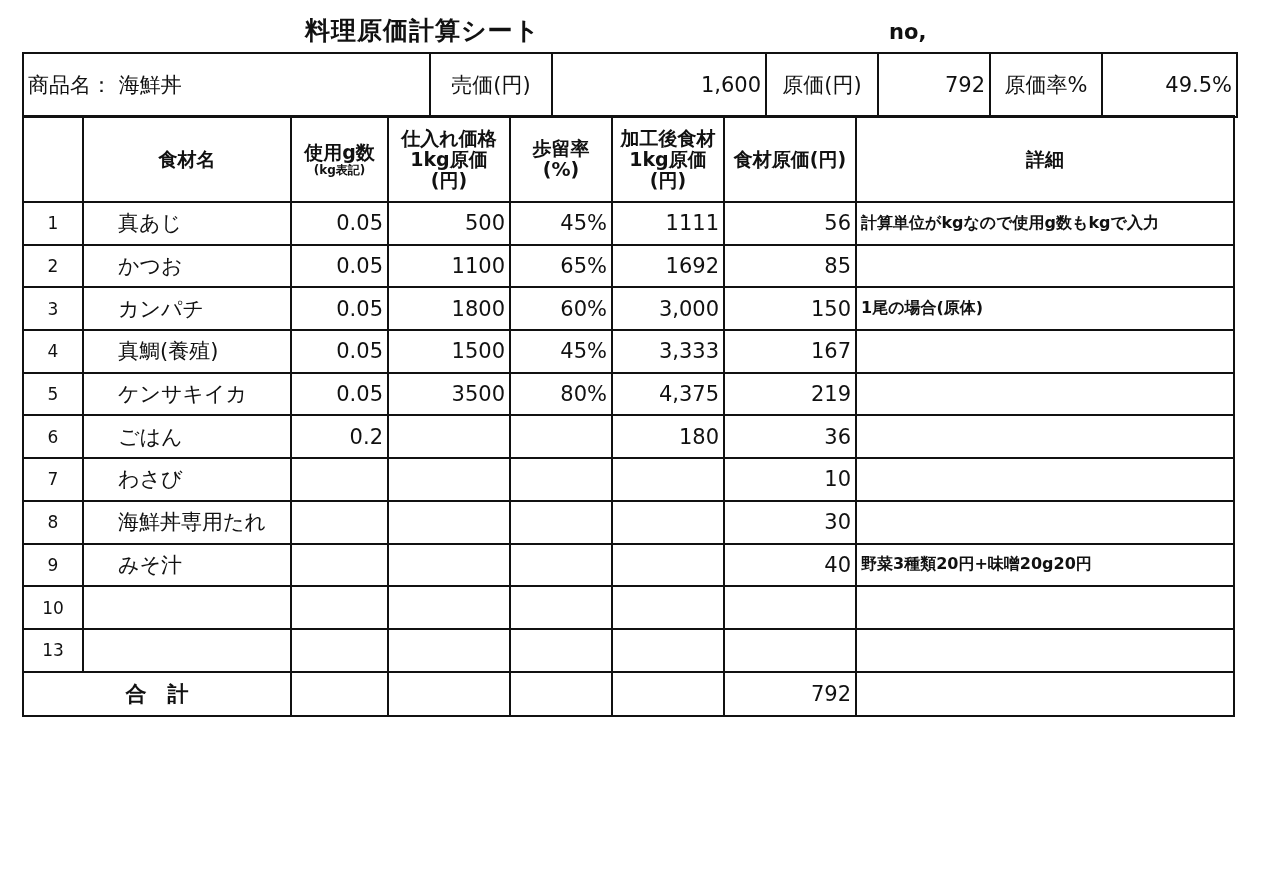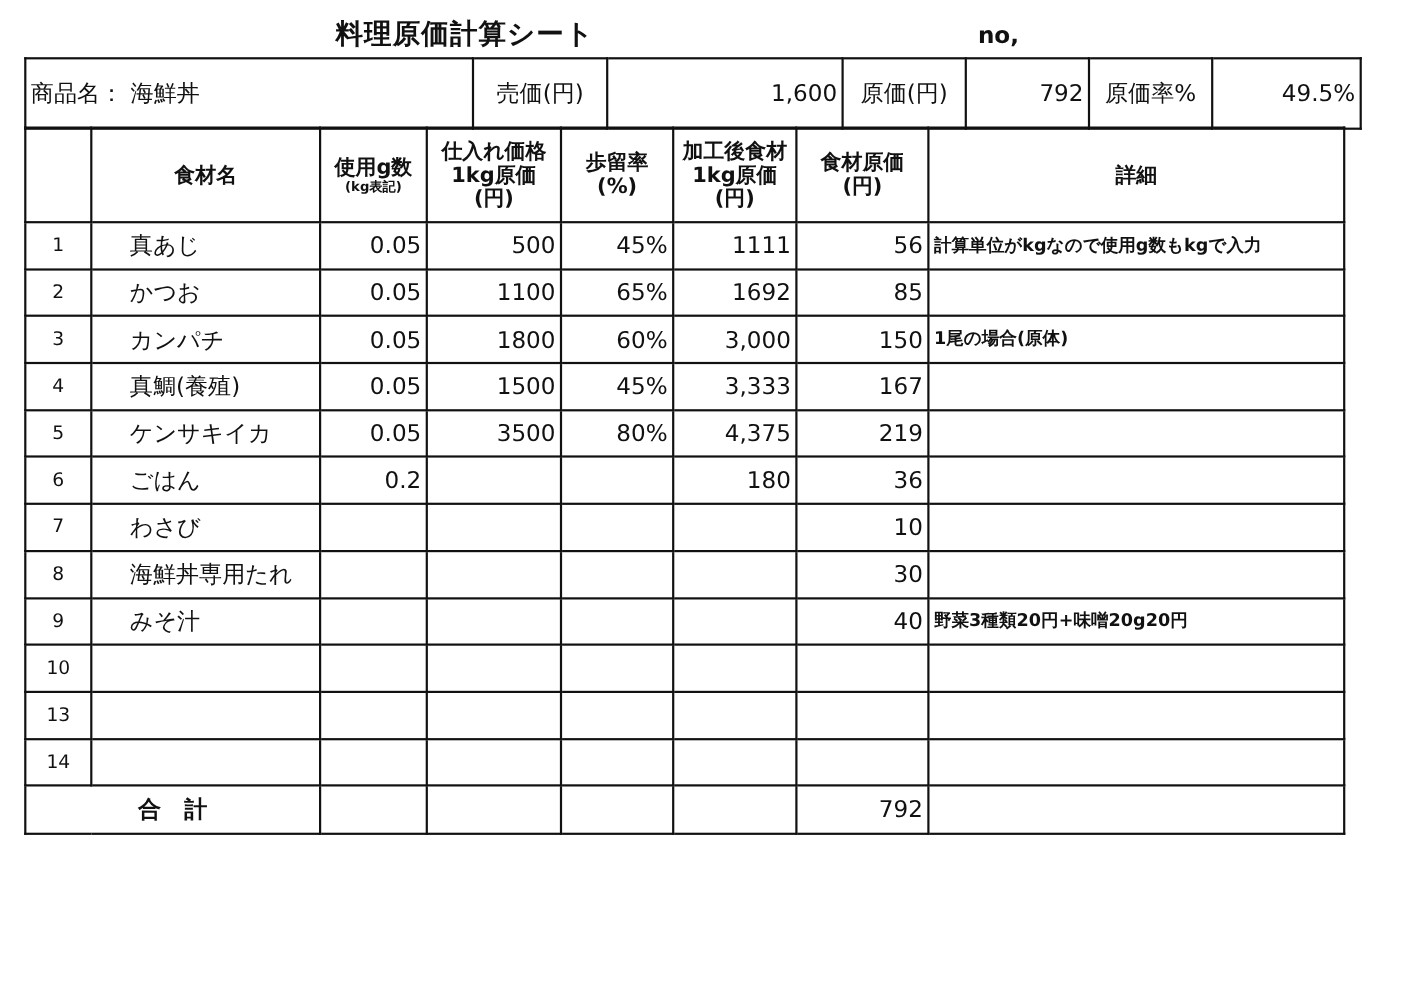--- a/index.html
+++ b/index.html
@@ -46,21 +46,21 @@
 
 <table id="main-table">
   <tbody>
       <tr class="hdr">
     <td style="width:60px;"></td>
     <td style="width:208px;">食材名</td>
     <td style="width:97px;"><span>使用g数</span><span class="small">(kg表記)</span></td>
     <td style="width:122px;">仕入れ価格1kg原価(円)</td>
     <td style="width:102px;">歩留率(%)</td>
     <td style="width:112px;">加工後食材1kg原価(円)</td>
-    <td style="width:120px;">食材原価(円)</td>
+    <td style="width:132px;">食材原価(円)</td>
     <td style="width:378px;">詳細</td>
   </tr>
   </tbody>
     <tbody id="rows">
       <tr class="row">
         <td class="idx">1</td>
         <td class="name">真あじ</td>
         <td class="num">0.05</td>
         <td class="num">500</td>
         <td class="num">45%</td>
@@ -161,30 +161,20 @@
       <tr class="row">
         <td class="idx">13</td>
         <td class="name"></td>
         <td class="num"></td>
         <td class="num"></td>
         <td class="num"></td>
         <td class="num"></td>
         <td class="num"></td>
         <td class="detail"></td>
       </tr>
-      <tr class="row">
-        <td class="idx">14</td>
-        <td class="name"></td>
-        <td class="num"></td>
-        <td class="num"></td>
-        <td class="num"></td>
-        <td class="num"></td>
-        <td class="num"></td>
-        <td class="detail"></td>
-      </tr>
     </tbody>
   <tbody>
       <tr class="total">
     <td colspan="2" style="text-align:center;font-weight:bold;">合　計</td>
     <td></td>
     <td></td>
     <td></td>
     <td></td>
     <td class="num">792</td>
     <td></td>

